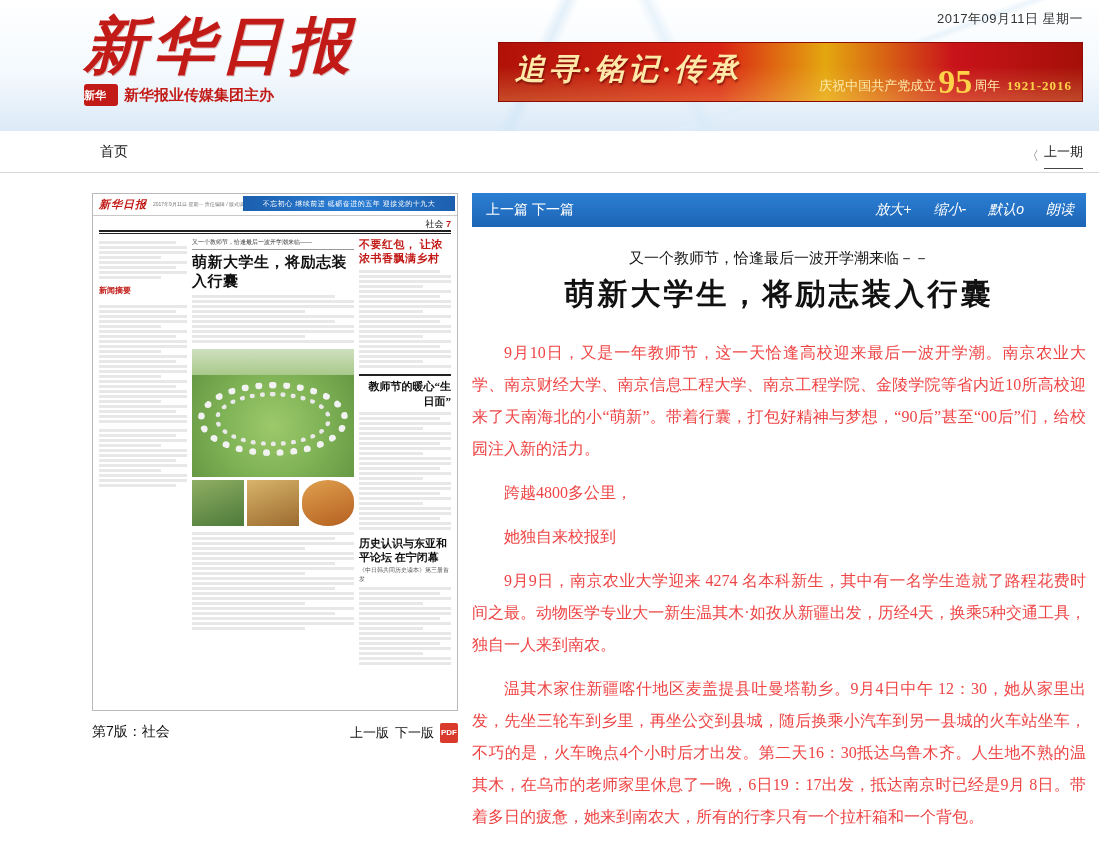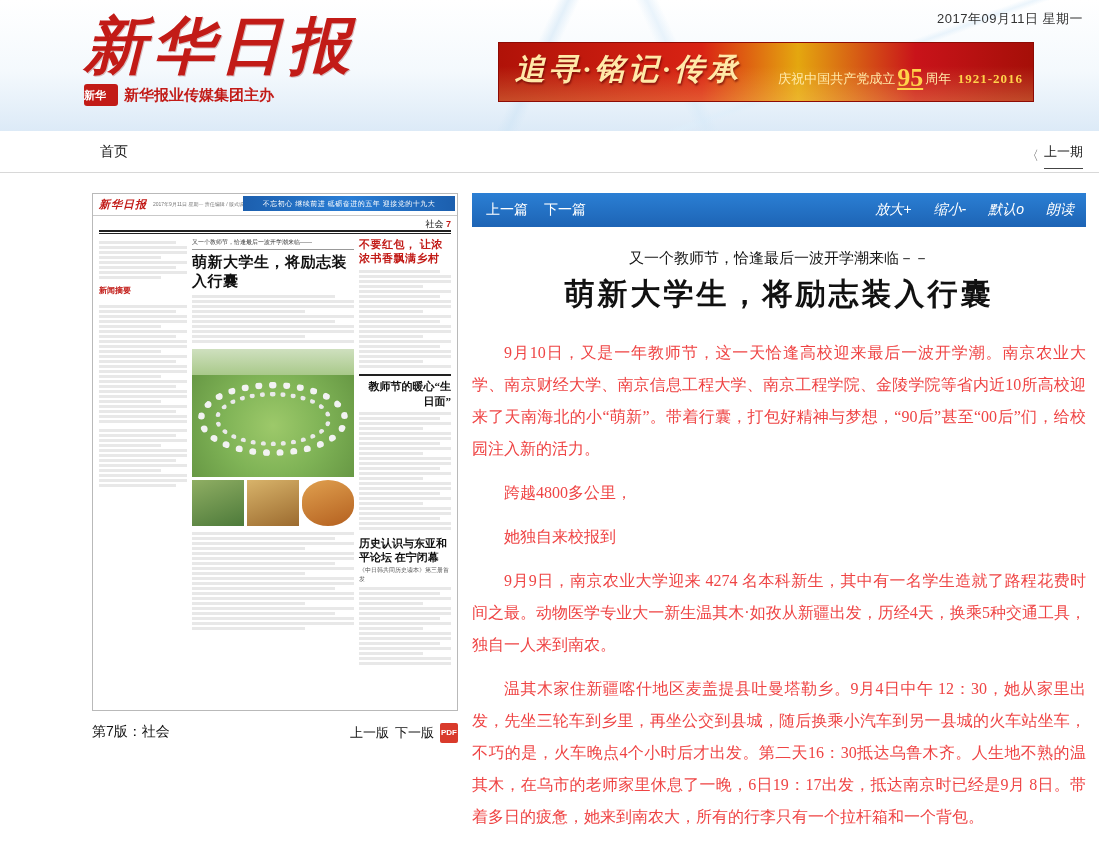--- a/index.html
+++ b/index.html
@@ -54,21 +54,21 @@
   .logo-badge {
     width: 34px; height: 22px; border-radius: 3px;
     background: #c21b17; color: #fff;
     font-size: 11px; line-height: 22px; text-align: left;
     font-weight: bold;
   }
 
   
   .banner {
     position: absolute; left: 498px; top: 42px;
-    width: 536px; height: 60px;
+    width: 585px; height: 60px;
     background: linear-gradient(90deg, #b01208 0%, #d92314 38%, #e4a70f 56%, #c9131a 78%, #a50f08 100%);
     border: 1px solid #8d0b05;
     overflow: hidden;
   }
   .banner .skyline {
     position: absolute; left: 0; top: 0; width: 100%; height: 100%;
     background:
       linear-gradient(0deg, rgba(255,220,120,.28), rgba(255,220,120,0) 60%);
   }
   .banner .bslogan {
@@ -79,23 +79,22 @@
     letter-spacing: 4px;
     text-shadow: 1px 2px 2px rgba(90,0,0,.6);
     white-space: nowrap;
   }
   .banner .bsub {
     position: absolute; right: 10px; top: 20px;
     font-size: 13px; color: #ffe9a8; white-space: nowrap;
     font-family: "Liberation Serif", serif;
   }
   .banner .bsub .big {
-    font-size: 26px; font-weight: bold; color: #ffd24a; vertical-align: -3px;
+    font-size: 34px; font-weight: bold; color: #ffd24a; vertical-align: -3px;
     padding: 0 2px;
-    text-decoration: underline;
   }
   .banner .byears { color: #ffd24a; font-weight: bold; letter-spacing: 1px; }
 
   
   .navbar {
     height: 42px;
     border-bottom: 1px solid #d8d8d8;
     background: #fff;
     position: relative;
   }
@@ -214,21 +213,21 @@
   .right-col { position: absolute; left: 472px; top: 20px; width: 614px; }
   .toolbar {
     height: 34px;
     background: linear-gradient(180deg, #2b7fd4 0%, #1d64b5 100%);
     color: #fff;
     display: flex; align-items: center;
     padding: 0 14px;
     font-size: 14px;
     position: relative;
   }
-  .toolbar .tb-left { display: flex; gap: 16px; }
+  .toolbar .tb-left { display: flex; gap: 4px; }
   .toolbar .tb-right { position: absolute; right: 12px; display: flex; gap: 22px; font-style: italic; }
   .toolbar span { cursor: pointer; }
 
   .art-kicker {
     text-align: center; font-size: 15px; color: #111; margin: 22px 0 6px;
     font-family: "Liberation Serif", serif;
   }
   .art-title {
     text-align: center;
     font-family: "Liberation Serif", serif;

